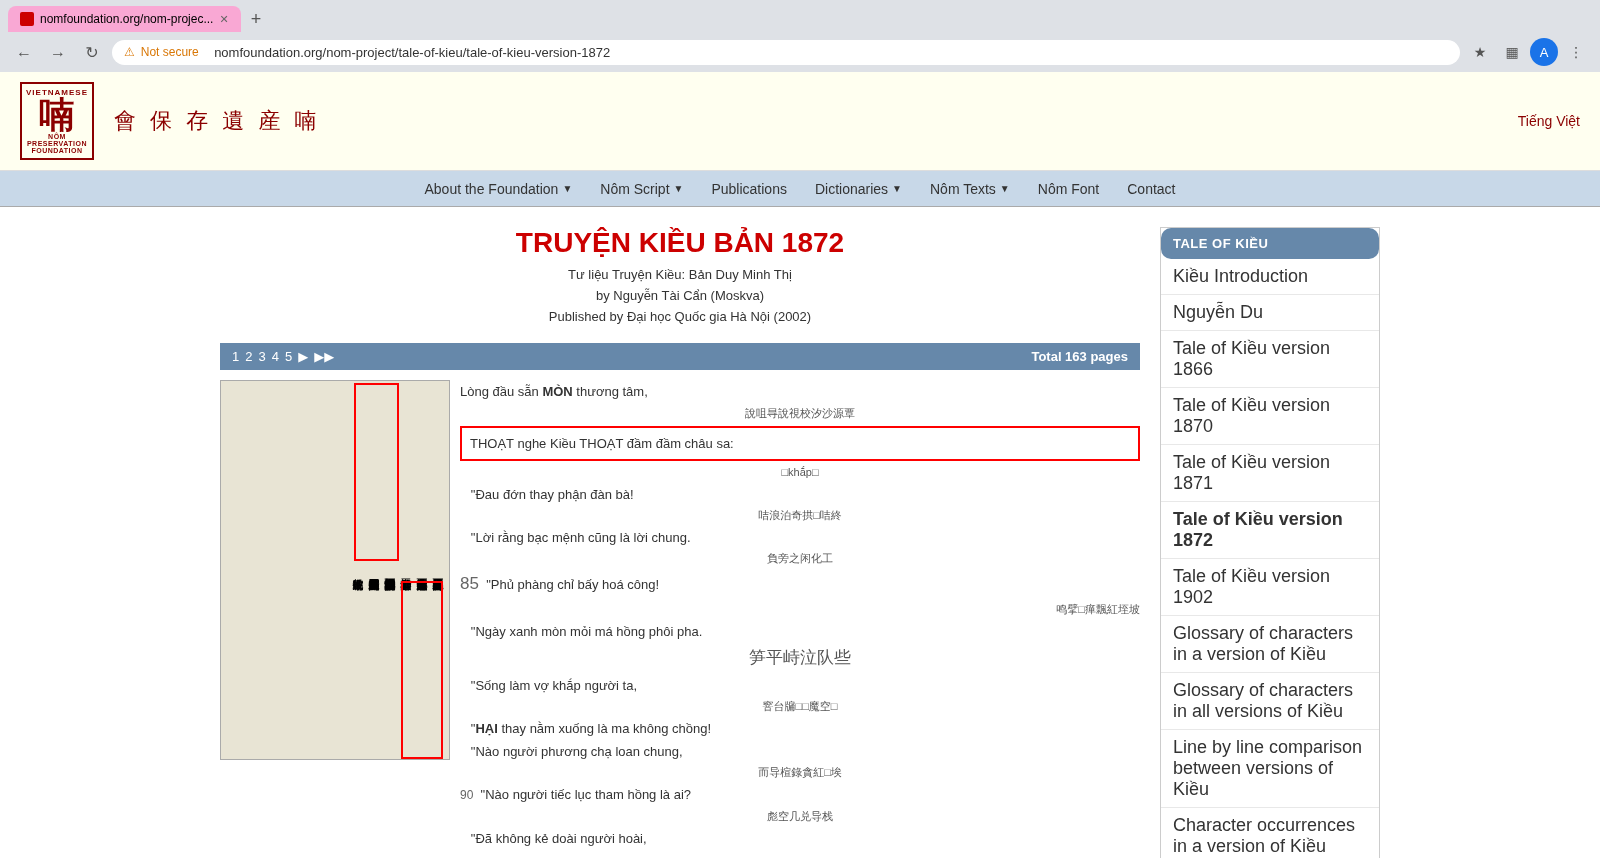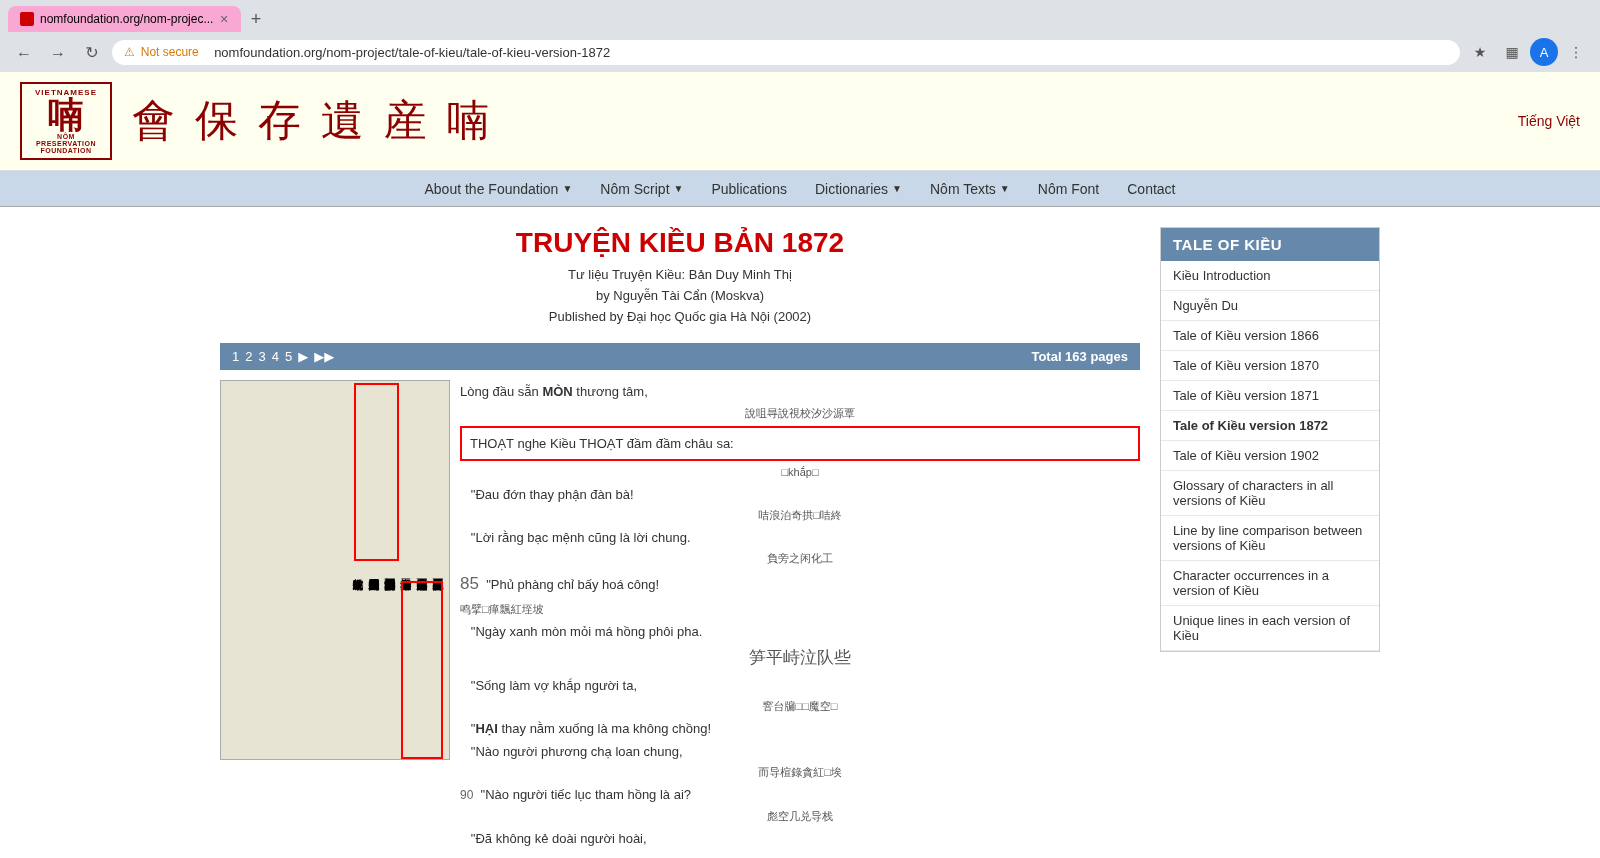--- a/index.html
+++ b/index.html
@@ -111,42 +111,42 @@
     }
     .header-logo-area {
       display: flex;
       align-items: center;
       gap: 20px;
     }
     .logo-box {
       border: 2px solid #8b0000;
       padding: 4px;
       text-align: center;
-      width: 92px;
+      width: 74px;
     }
     .logo-top-text {
       font-size: 8px;
       color: #8b0000;
       letter-spacing: 1px;
       font-weight: bold;
     }
     .logo-main-char {
       font-size: 36px;
       color: #8b0000;
       font-weight: bold;
       line-height: 1;
     }
     .logo-bottom-text {
       font-size: 7px;
       color: #8b0000;
       letter-spacing: 0.5px;
       font-weight: bold;
     }
     .header-chinese {
-      font-size: 43px;
+      font-size: 22px;
       color: #8b0000;
       letter-spacing: 4px;
     }
     .header-right {
       text-align: right;
     }
     .tieng-viet-link {
       color: #8b0000;
       text-decoration: none;
       font-size: 14px;
@@ -240,30 +240,31 @@
 
     
     .sidebar {
       width: 220px;
       flex-shrink: 0;
     }
     .sidebar-section-title {
       background: #6688aa;
       color: white;
       padding: 8px 12px;
-      font-size: 15px;
+      font-size: 13px;
       font-weight: bold;
       letter-spacing: 0.5px;
+      border-radius: 10px;
     }
     .sidebar-link {
       display: block;
       padding: 7px 12px;
       color: #333;
       text-decoration: none;
-      font-size: 13px;
+      font-size: 18px;
       border-bottom: 1px solid #e8e8e8;
       cursor: pointer;
     }
     .sidebar-box {
       border: 1px solid #ccc;
       margin-bottom: 10px;
     }
 
     
     .ms-page {
@@ -416,21 +417,21 @@
           <div style="text-align:center;color:#555;font-size:11px;">說咀㝵說視校汐沙源覃</div>
           <div>
             <span class="highlighted-line">THOẠT nghe Kiều THOẠT đầm đầm châu sa:</span>
           </div>
           <div style="text-align:center;color:#555;font-size:11px;">□khắp□</div>
           <div>&nbsp;&nbsp;&nbsp;"Đau đớn thay phận đàn bà!</div>
           <div style="text-align:center;color:#555;font-size:11px;">咭浪泊奇拱□咭終</div>
           <div>&nbsp;&nbsp;&nbsp;"Lời rằng bạc mệnh cũng là lời chung.</div>
           <div style="text-align:center;color:#555;font-size:11px;">負旁之闲化工</div>
           <div><span style="color:#666;font-size:17px;">85</span>&nbsp;&nbsp;"Phủ phàng chỉ bấy hoá công!</div>
-          <div style="text-align:left;color:#555;font-size:11px;">鸣擘□瘅飄紅垤坡</div>
+          <div style="text-align:right;color:#555;font-size:11px;">鸣擘□瘅飄紅垤坡</div>
           <div>&nbsp;&nbsp;&nbsp;"Ngày xanh mòn mỏi má hồng phôi pha.</div>
           <div style="text-align:center;color:#555;font-size:17px;">笋平峙泣队些</div>
           <div>&nbsp;&nbsp;&nbsp;"Sống làm vợ khắp người ta,</div>
           <div style="text-align:center;color:#555;font-size:11px;">窨台牖□□魔空□</div>
           <div>&nbsp;&nbsp;&nbsp;"<strong>HẠI</strong> thay nằm xuống là ma không chồng!</div>
           <div>&nbsp;&nbsp;&nbsp;"Nào người phương chạ loan chung,</div>
           <div style="text-align:center;color:#555;font-size:11px;">而导楦錄貪紅□埃</div>
           <div><span style="color:#666;font-size:12px;">90</span>&nbsp;&nbsp;"Nào người tiếc lục tham hồng là ai?</div>
           <div style="text-align:center;color:#555;font-size:11px;">彪空几兑导栈</div>
           <div>&nbsp;&nbsp;&nbsp;"Đã không kẻ doài người hoài,</div>
@@ -442,20 +443,21 @@
     <div class="sidebar">
       <div class="sidebar-box">
         <div class="sidebar-section-title">TALE OF KIỀU</div>
         <a class="sidebar-link">Kiều Introduction</a>
         <a class="sidebar-link">Nguyễn Du</a>
         <a class="sidebar-link">Tale of Kiều version 1866</a>
         <a class="sidebar-link">Tale of Kiều version 1870</a>
         <a class="sidebar-link">Tale of Kiều version 1871</a>
         <a class="sidebar-link" style="font-weight:bold;">Tale of Kiều version 1872</a>
         <a class="sidebar-link">Tale of Kiều version 1902</a>
+        <a class="sidebar-link">Glossary of characters in a version of Kiều</a>
         <a class="sidebar-link">Glossary of characters in all versions of Kiều</a>
         <a class="sidebar-link">Line by line comparison between versions of Kiều</a>
         <a class="sidebar-link">Character occurrences in a version of Kiều</a>
         <a class="sidebar-link">Unique lines in each version of Kiều</a>
       </div>
     </div>
 
   </div>
 </div>
 

